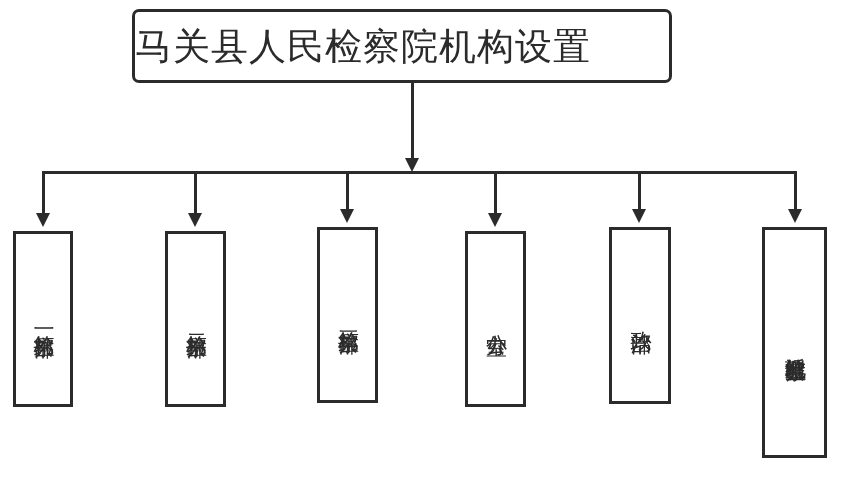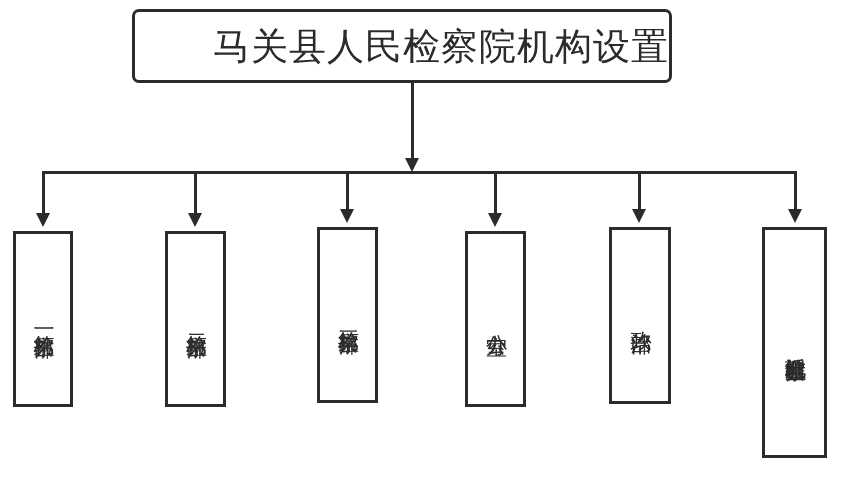--- a/index.html
+++ b/index.html
@@ -23,21 +23,21 @@
     left: 132px;
     top: 9px;
     width: 540px;
     height: 74px;
     box-sizing: border-box;
     border: 3px solid #2b2b2b;
     border-radius: 7px;
     background: #ffffff;
     display: flex;
     align-items: center;
-    justify-content: flex-end;
+    justify-content: flex-start;
   }
   .root-node .root-label {
     font-size: 37px;
     line-height: 1;
     color: #2b2b2b;
     letter-spacing: 1px;
     white-space: nowrap;
     font-weight: 400;
   }
   

